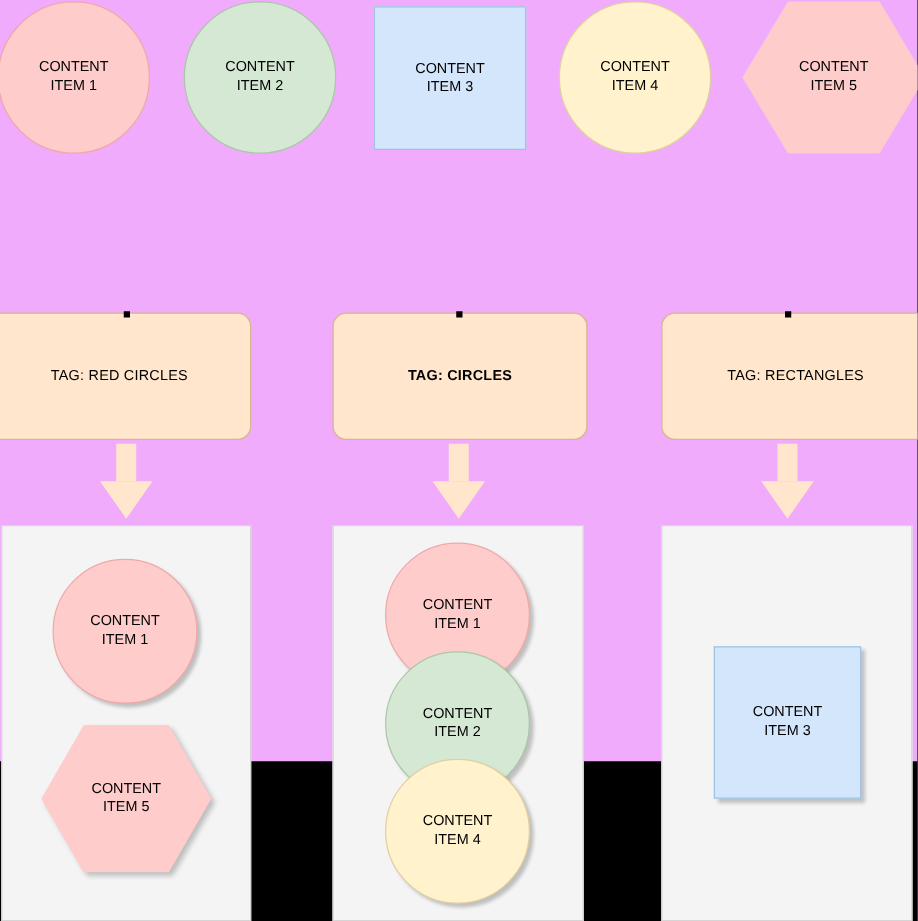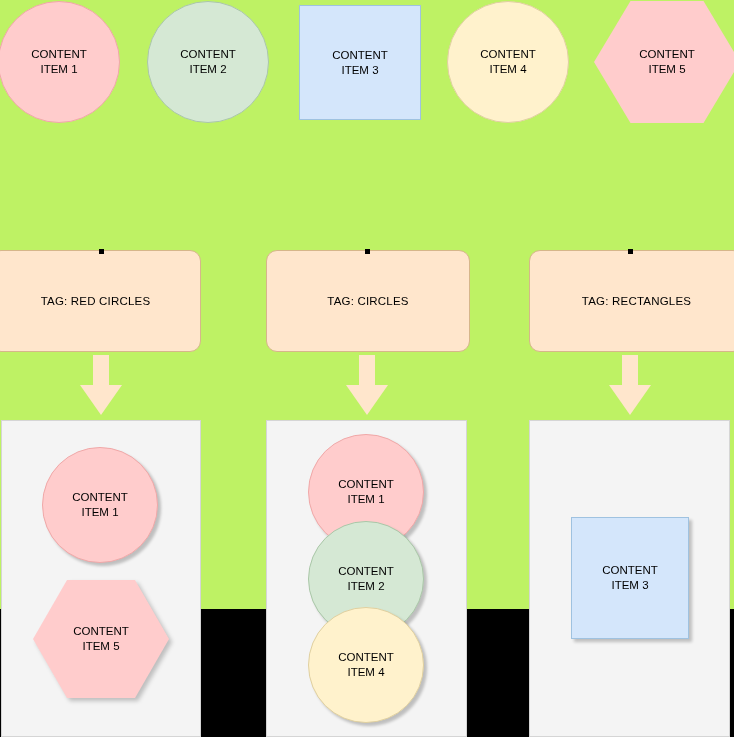--- a/index.html
+++ b/index.html
@@ -13,21 +13,21 @@
     position: relative;
     overflow: hidden;
     font-family: "Liberation Sans", sans-serif;
     color: #000000;
   }
   .canvas {
     position: absolute;
     left: 0; top: 0;
     width: 734px;
     height: 609px;
-    background: #bef264;
+    background: #f0abfc;
   }
   .shape {
     position: absolute;
     box-sizing: border-box;
     display: flex;
     align-items: center;
     justify-content: center;
     text-align: center;
     line-height: 1.28;
   }
@@ -155,21 +155,21 @@
   <div class="shape src-hex" style="left:594px; top:1px; width:146px; height:122px; background:#ffcccc;">
     <span class="lbl">CONTENT
 ITEM 5</span>
   </div>
 
   <div class="tag-box" style="left:-10px; top:250px; width:211px; height:102px; background:#ffe6cc;">
     <span class="lbl">TAG: RED CIRCLES</span>
   </div>
   <div class="tag-notch" style="left:99px; top:249px;"></div>
 
-  <div class="tag-box" style="left:266px; top:250px; width:204px; height:102px; background:#ffe6cc;">
+  <div class="tag-box" style="left:266px; top:250px; width:204px; height:102px; background:#ffe6cc;font-weight:bold;">
     <span class="lbl">TAG: CIRCLES</span>
   </div>
   <div class="tag-notch" style="left:365px; top:249px;"></div>
 
   <div class="tag-box" style="left:529px; top:250px; width:215px; height:102px; background:#ffe6cc;">
     <span class="lbl">TAG: RECTANGLES</span>
   </div>
   <div class="tag-notch" style="left:628px; top:249px;"></div>
 
   <div class="arrow" style="left:80px; top:355px; width:42px; height:60px;">

